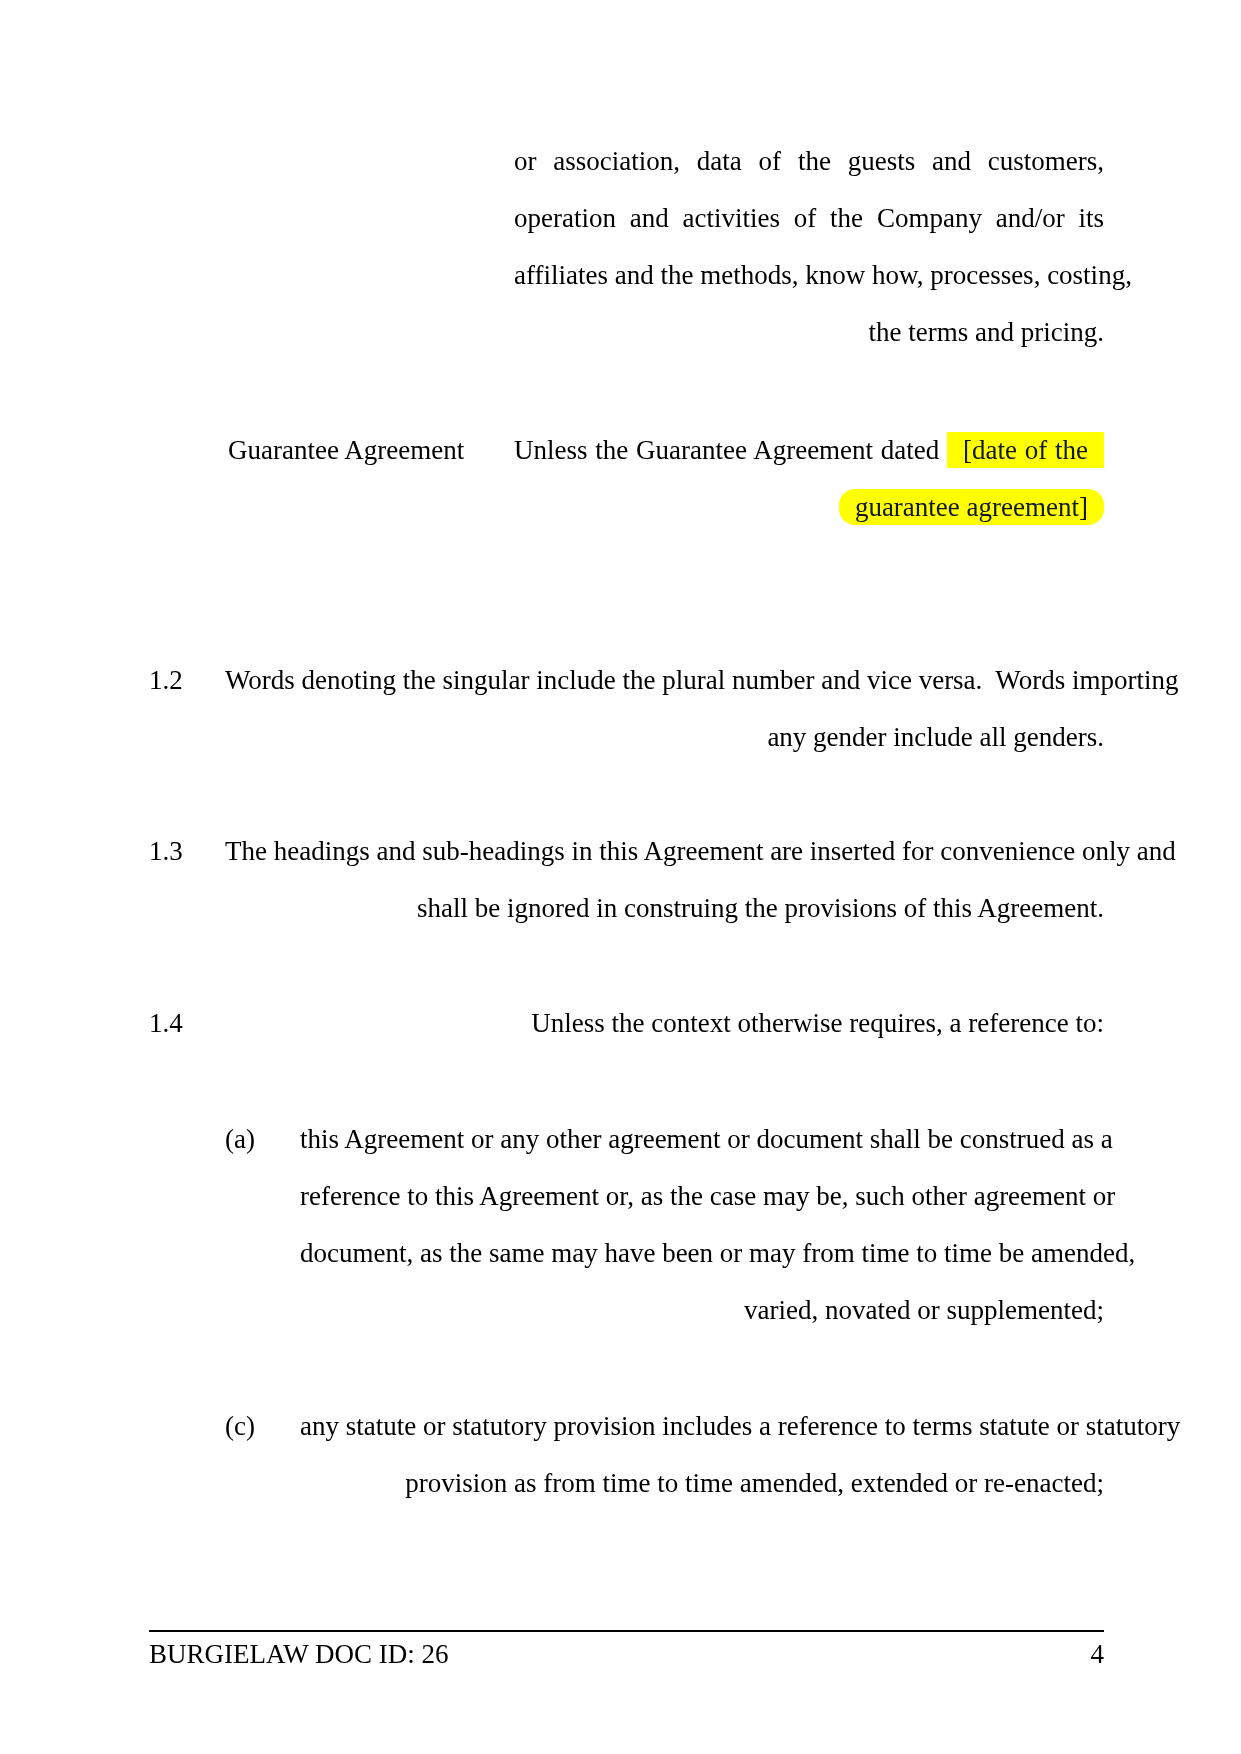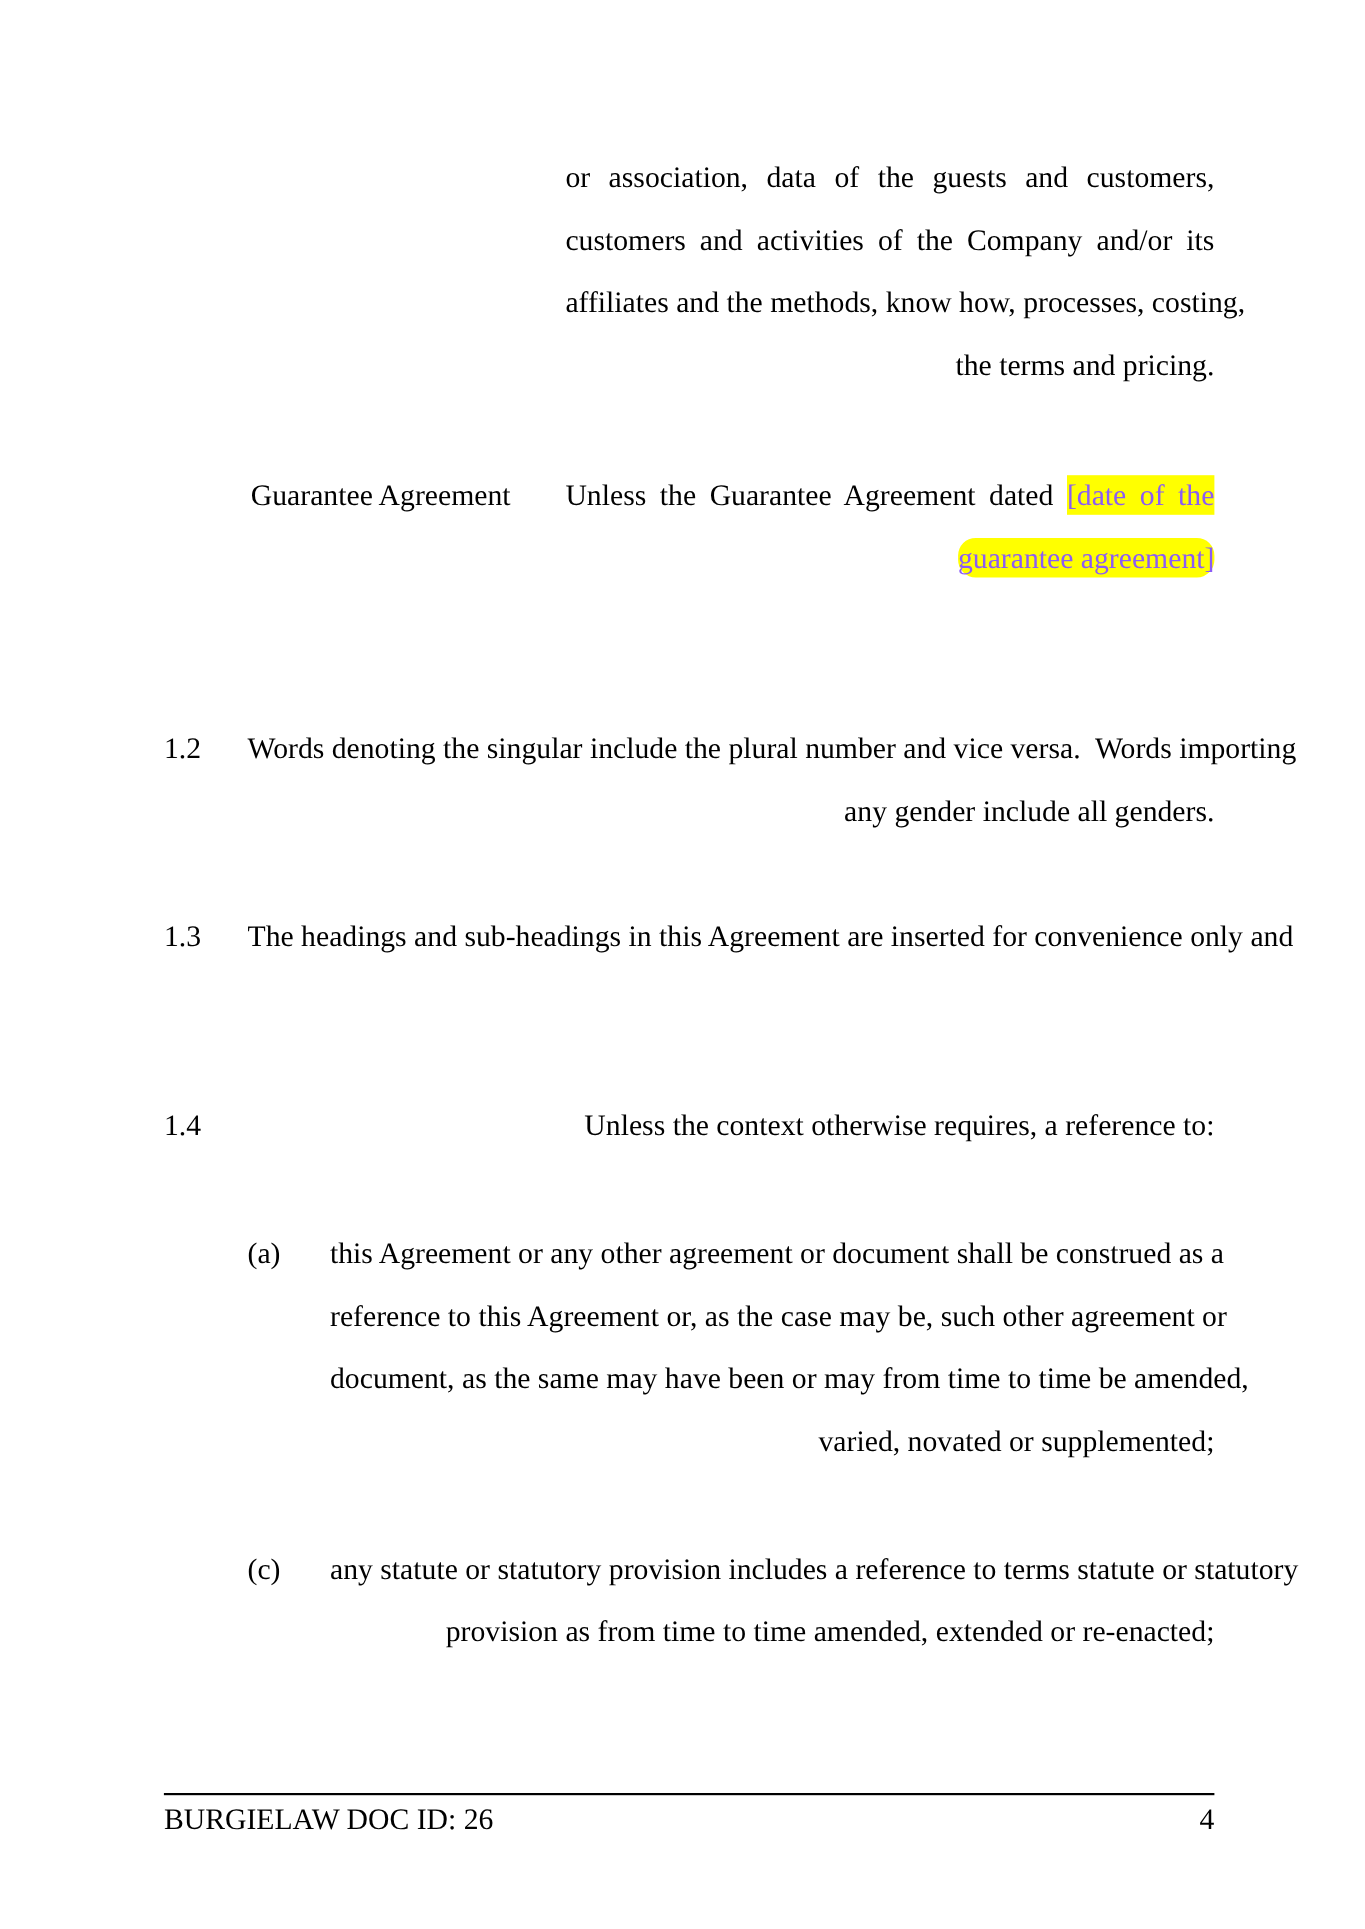--- a/index.html
+++ b/index.html
@@ -22,22 +22,22 @@
     height: 57px;
     line-height: 57px;
     white-space: nowrap;
     text-align: right;
   }
   .line.j {
     text-align: justify;
     text-align-last: justify;
   }
   mark {
-    padding: 3px 0;
-    color: #8b5cf6;
+    padding: 3px 16px;
+    color: #0f172a;
   }
   .term-col { position: absolute; line-height: 57px; white-space: nowrap; }
   .num-col  { position: absolute; line-height: 57px; white-space: nowrap; }
   .footer-rule {
     position: absolute;
     border-top: 2px solid #000000;
     height: 0;
   }
   .footer-row {
     position: absolute;
@@ -48,41 +48,42 @@
     text-align: center;
   }
 </style>
 </head>
 <body>
 
 <div class="page">
 
   <div class="block" style="top:133px; left:514px; width:590px;">
     <div class="line j">or association, data of the guests and customers,</div>
-    <div class="line j">customers and activities of the Company and/or its</div>
+    <div class="line j">operation and activities of the Company and/or its</div>
     <div class="line j">affiliates and the methods, know how, processes, costing,</div>
     <div class="line">the terms and pricing.</div>
   </div>
 
   <div class="term-col" style="top:422px; left:228px;">Guarantee Agreement</div>
 
   <div class="block" style="top:422px; left:514px; width:590px;">
     <div class="line j"><span>Unless the Guarantee Agreement dated </span><mark style="background: rgb(255, 255, 0);">[date of the</mark></div>
     <div class="line"><mark style="background: rgb(255, 255, 0); border-radius: 16px;">guarantee agreement]</mark></div>
   </div>
 
   <div class="num-col" style="top:652px; left:149px;">1.2</div>
   <div class="block" style="top:652px; left:225px; width:879px;">
     <div class="line j">Words denoting the singular include the plural number and vice versa.&nbsp; Words importing</div>
     <div class="line">any gender include all genders.</div>
   </div>
 
   <div class="num-col" style="top:823px; left:149px;">1.3</div>
   <div class="block" style="top:823px; left:225px; width:879px;">
     <div class="line j">The headings and sub-headings in this Agreement are inserted for convenience only and</div>
+    <div class="line">shall be ignored in construing the provisions of this Agreement.</div>
   </div>
 
   <div class="num-col" style="top:995px; left:149px;">1.4</div>
   <div class="block" style="top:995px; left:225px; width:879px;">
     <div class="line">Unless the context otherwise requires, a reference to:</div>
   </div>
 
   <div class="num-col" style="top:1111px; left:225px;">(a)</div>
   <div class="block" style="top:1111px; left:300px; width:804px;">
     <div class="line j">this Agreement or any other agreement or document shall be construed as a</div>

